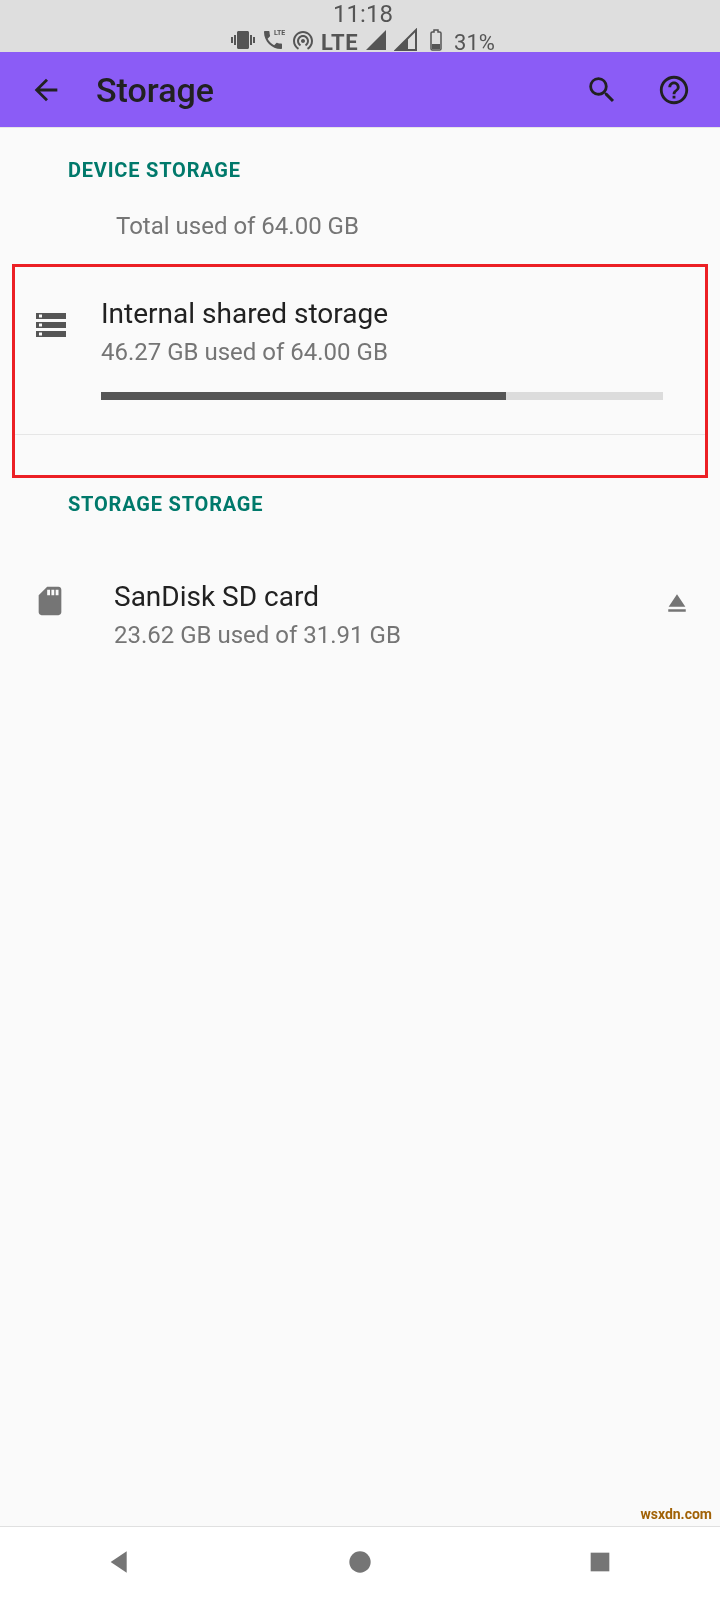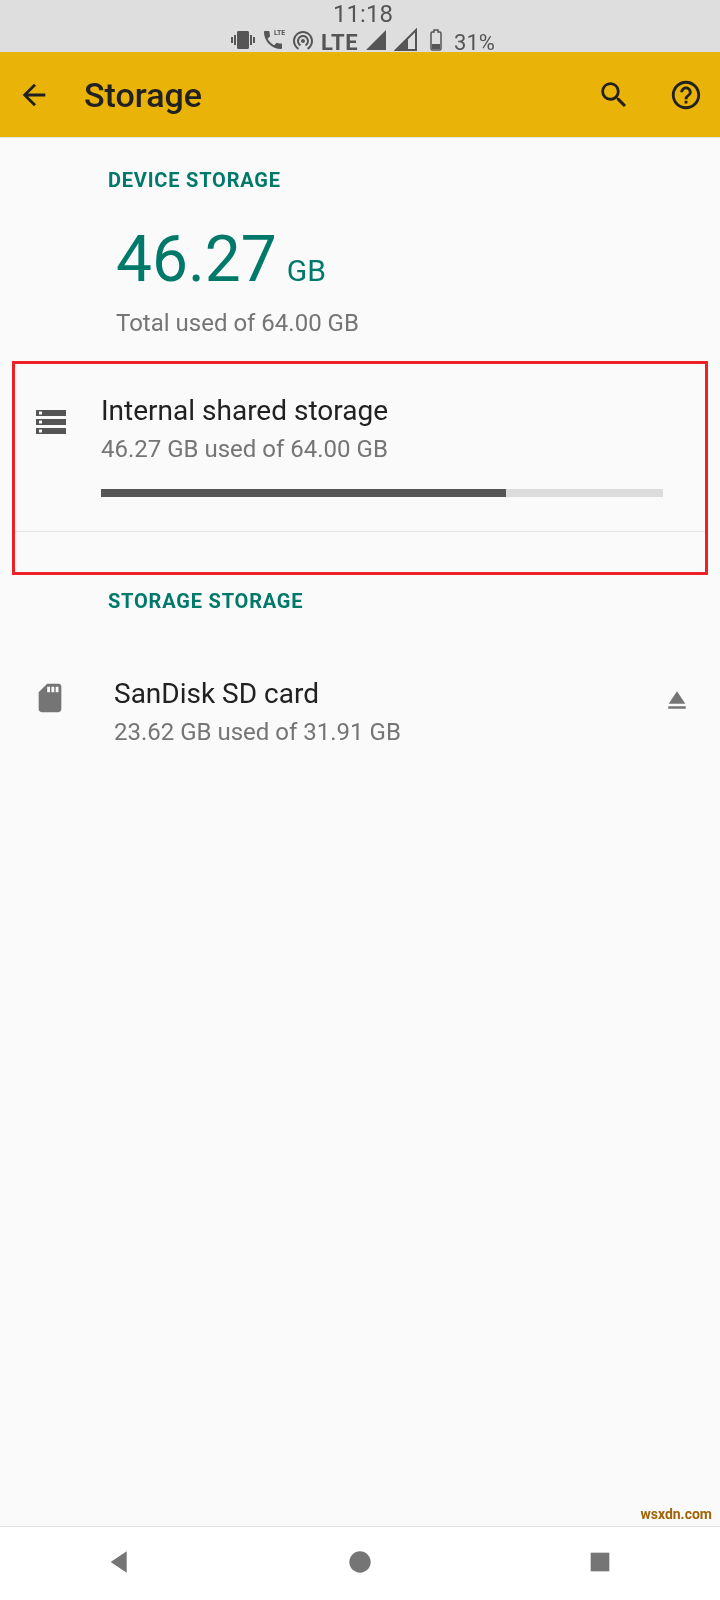--- a/index.html
+++ b/index.html
@@ -7,28 +7,28 @@
 
     
     .status-bar { height: 52px; background: #dedede; display: flex; align-items: center; justify-content: space-between; padding: 0 18px 0 24px; color: #5c5c5c; flex-direction: column; }
     .status-time { font-size: 24px; font-weight: 400; color: #555; }
     .status-right { display: flex; align-items: center; gap: 6px; }
     .status-right span { font-size: 22px; color: #555; }
     .status-right svg { width: 24px; height: 24px; fill: #555; }
     .lte-txt { font-size: 14px; font-weight: 700; letter-spacing: 0.5px; }
 
     
-    .app-bar { height: 86px; background: #eab308; display: flex; align-items: center; padding: 0 12px; gap: 28px; border-bottom: 1px solid #e6e6e6; }
+    .app-bar { height: 76px; background: #8b5cf6; display: flex; align-items: center; padding: 0 24px; gap: 28px; border-bottom: 1px solid #e6e6e6; }
     .app-bar .title { flex: 1; font-size: 34px; font-weight: 500; color: #212121; }
     .icon-btn { width: 44px; height: 44px; display: flex; align-items: center; justify-content: center; }
     .icon-btn svg { width: 34px; height: 34px; fill: #212121; }
 
     
     .content { padding-top: 30px; }
-    .section-label { font-size: 20px; font-weight: 700; letter-spacing: 0.8px; color: #00796b; padding-left: 108px; margin-bottom: 30px; }
+    .section-label { font-size: 20px; font-weight: 700; letter-spacing: 0.8px; color: #00796b; padding-left: 68px; margin-bottom: 30px; }
 
     .summary { padding-left: 116px; margin-bottom: 24px; }
     .summary-big { display: flex; align-items: baseline; gap: 10px; color: #00796b; }
     .summary-value { font-size: 64px; font-weight: 400; }
     .summary-unit { font-size: 30px; font-weight: 400; }
     .summary-sub { font-size: 24px; color: #757575; margin-top: 12px; }
 
     .highlight-box { border: 3px solid #ec2025; margin: 0 12px 0 12px; padding-bottom: 40px; }
 
     .storage-row { display: flex; align-items: flex-start; padding: 30px 42px 0 14px; gap: 28px; }
@@ -115,24 +115,20 @@
         <path d="M11 18h2v-2h-2v2zm1-16C6.48 2 2 6.48 2 12s4.48 10 10 10 10-4.48 10-10S17.52 2 12 2zm0 18c-4.41 0-8-3.59-8-8s3.59-8 8-8 8 3.59 8 8-3.59 8-8 8zm0-14c-2.21 0-4 1.79-4 4h2c0-1.1.9-2 2-2s2 .9 2 2c0 2-3 1.75-3 5h2c0-2.25 3-2.5 3-5 0-2.21-1.79-4-4-4z"></path>
       </svg>
   </div>
 </div>
 
 <div class="content">
 
   <div class="section-label">DEVICE STORAGE</div>
 
   <div class="summary">
-    <div class="summary-big">
-      <span class="summary-value">46.27</span>
-      <span class="summary-unit">GB</span>
-    </div>
     <div class="summary-sub">Total used of 64.00 GB</div>
   </div>
 
   <div class="highlight-box">
     <div class="storage-row">
       <div class="row-icon">
         <svg viewBox="0 0 24 24">
             <path d="M2 20h20v-4H2v4zm2-3h2v2H4v-2zM2 4v4h20V4H2zm4 3H4V5h2v2zm-4 7h20v-4H2v4zm2-3h2v2H4v-2z"></path>
           </svg>
       </div>

